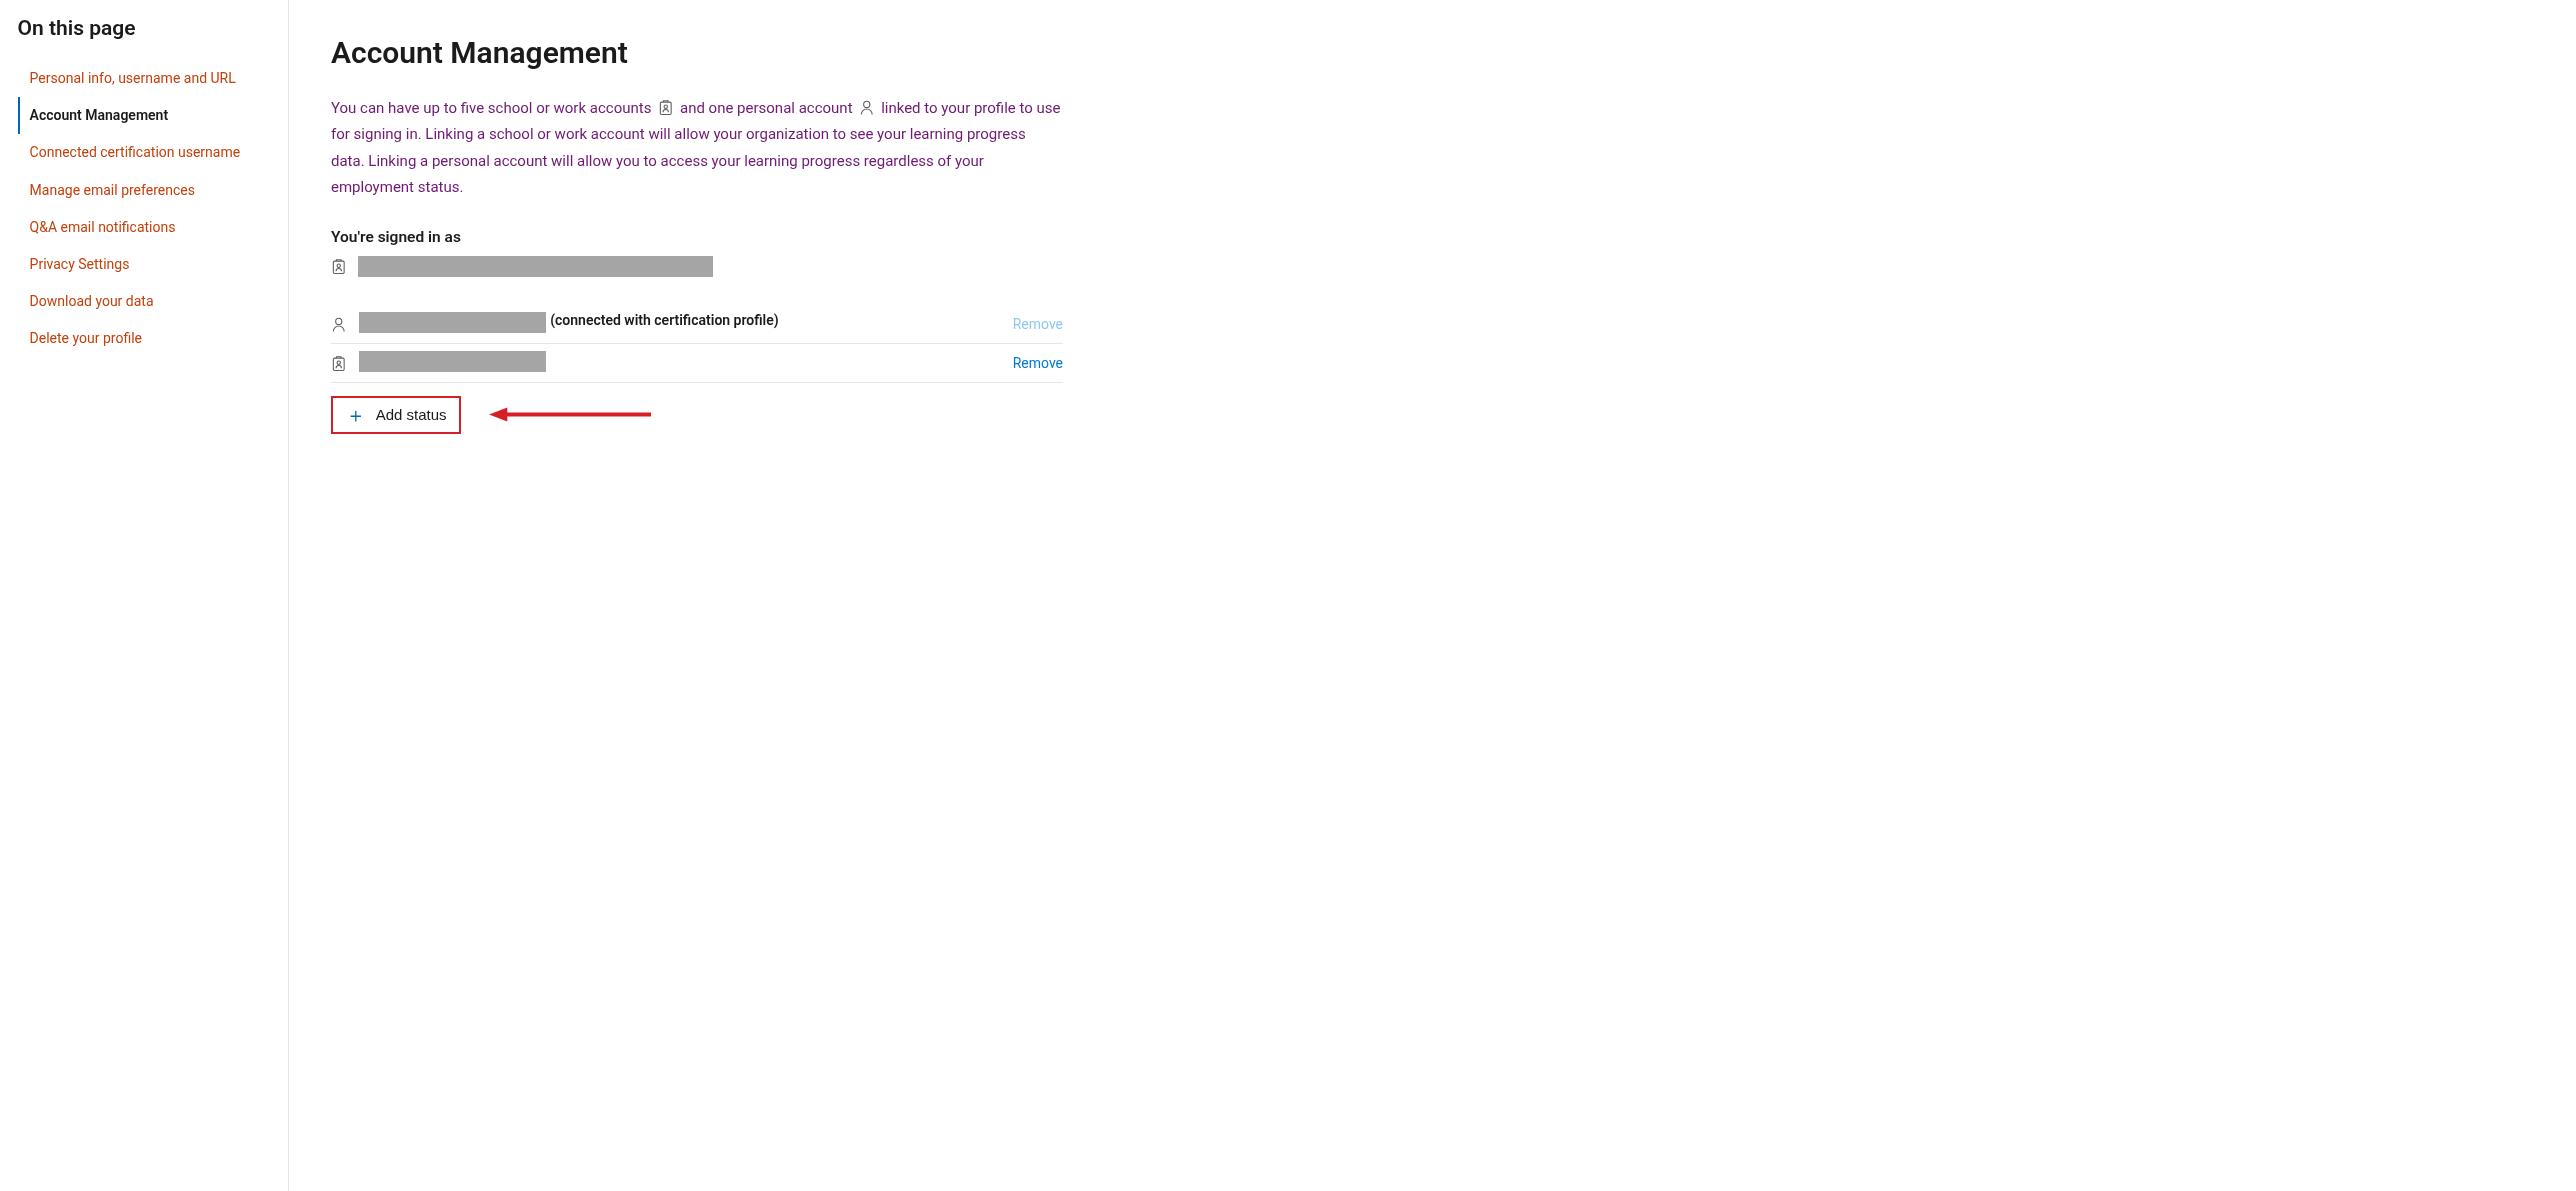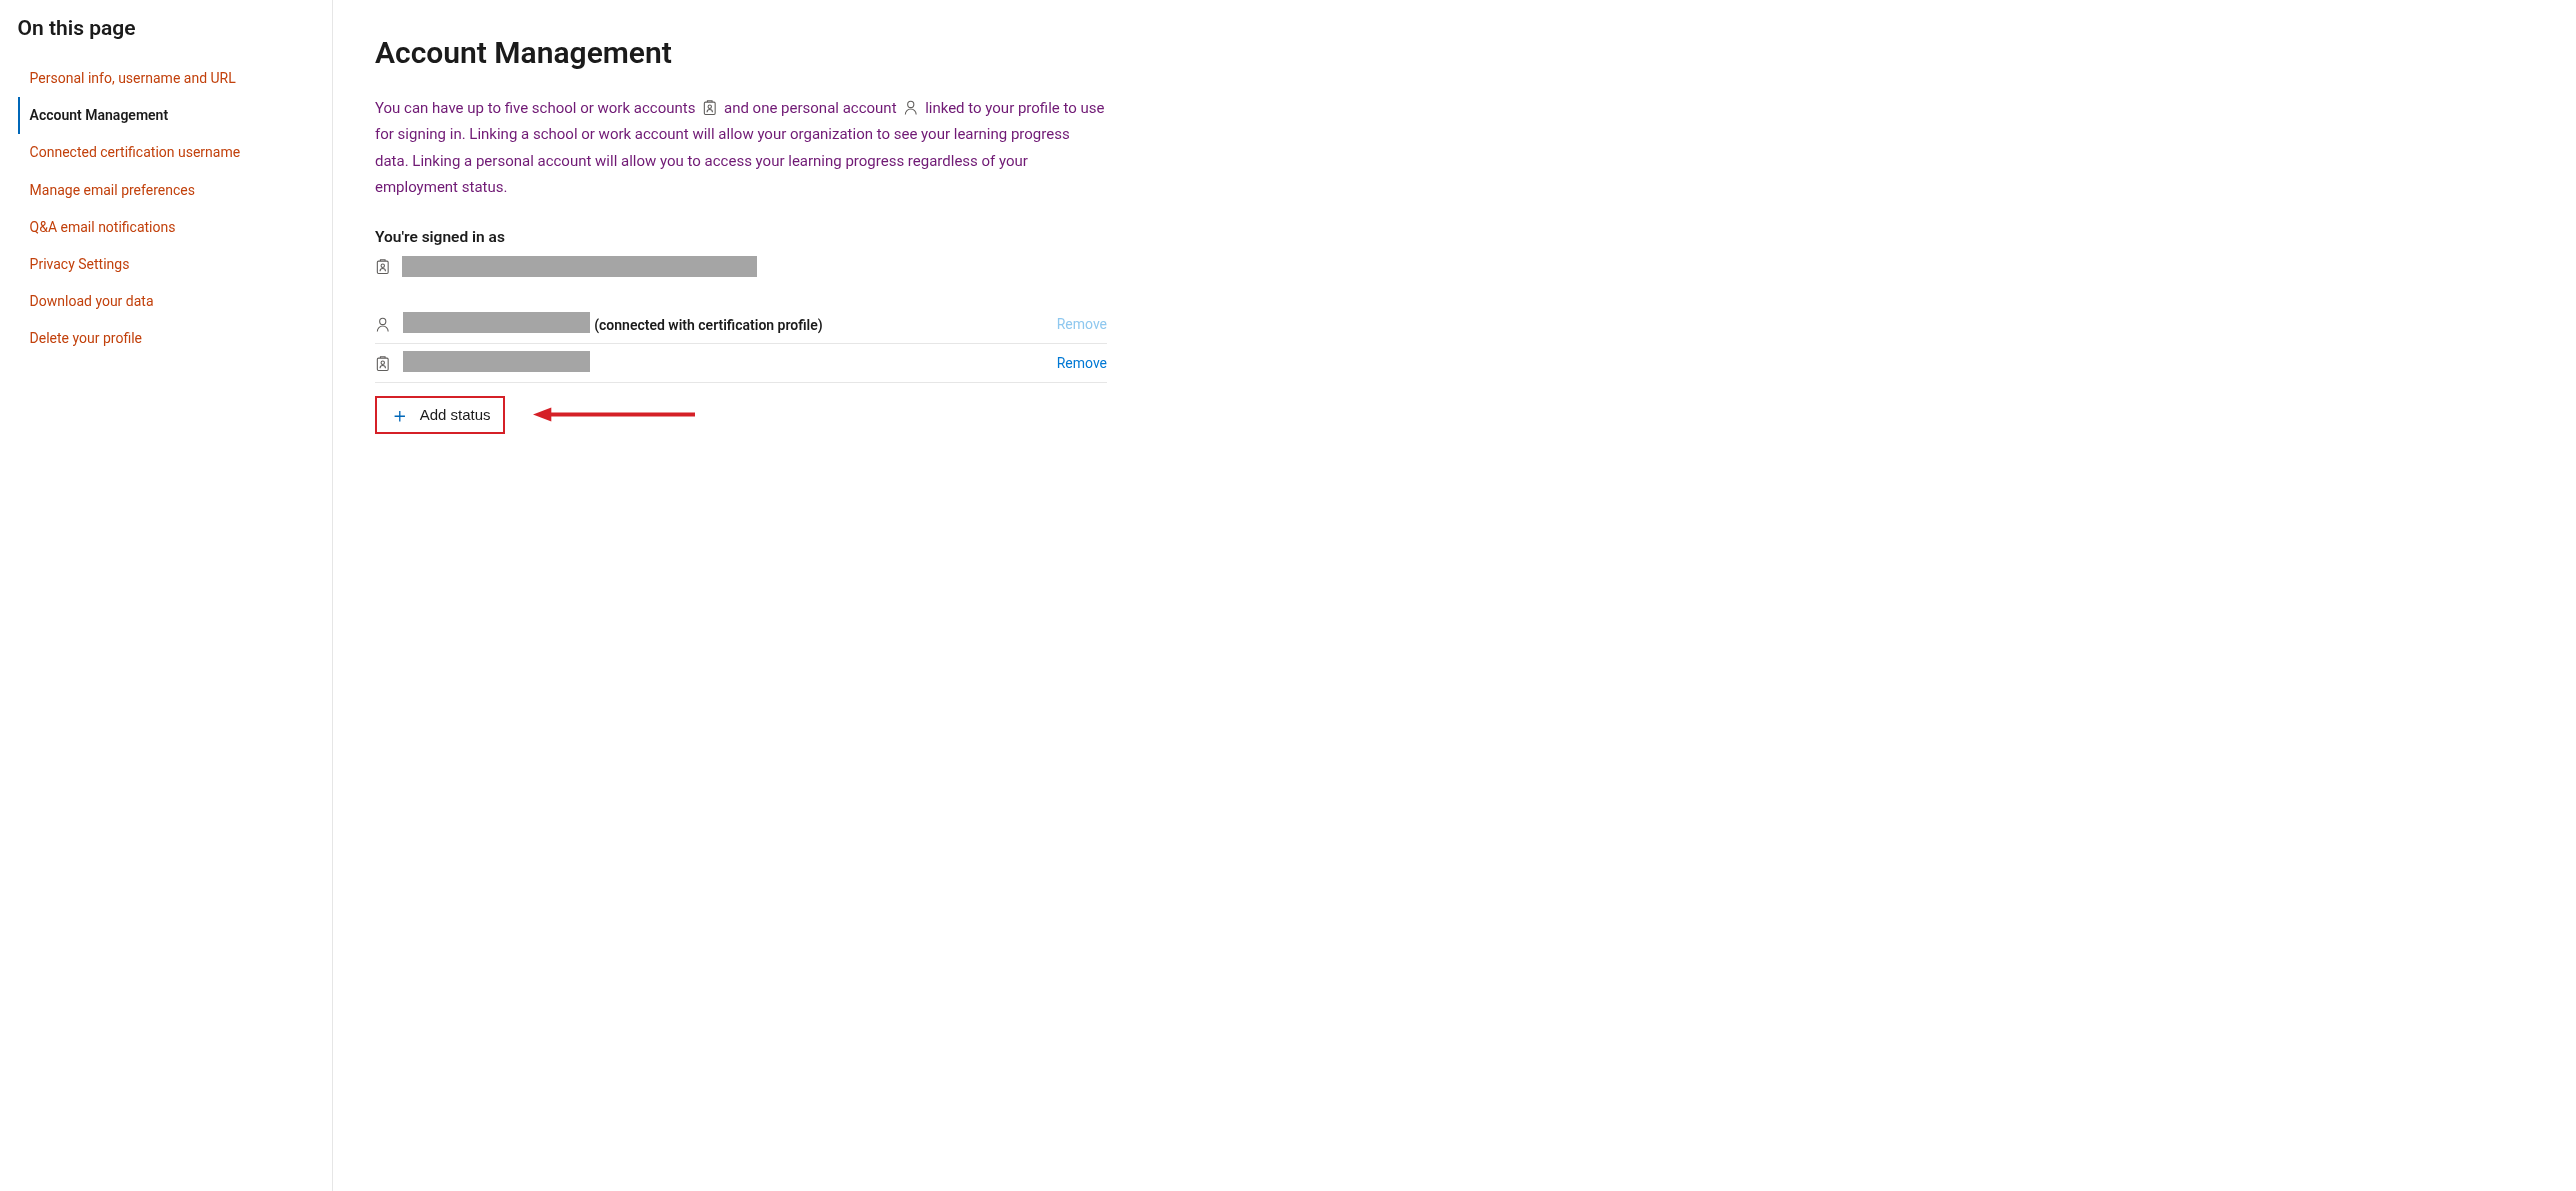--- a/index.html
+++ b/index.html
@@ -11,21 +11,21 @@
       font-family: "Segoe UI", -apple-system, BlinkMacSystemFont, Roboto, sans-serif;
       background: #ffffff;
       color: #1b1b1b;
       font-size: 14px;
     }
     .page {
       display: flex;
       min-height: 100vh;
     }
     .sidebar {
-      width: 333px;
+      width: 289px;
       padding: 15.5px 17.6px;
       border-right: 0.7px solid #e6e6e6;
       flex-shrink: 0;
     }
     .sidebar-title {
       font-size: 21px;
       font-weight: 600;
       margin-bottom: 20px;
     }
     .nav-list {
@@ -88,21 +88,21 @@
     }
     .linked-row td {
       padding: 7px 0;
       border-bottom: 0.7px solid #e6e6e6;
       vertical-align: middle;
     }
     .linked-row td.icon-cell { width: 28px; }
     .linked-row td.action-cell { text-align: right; width: 84px; }
     .account-label {
       display: inline-flex;
-      align-items: flex-end;
+      align-items: flex-start;
       gap: 4.2px;
     }
     .note {
       font-size: 14px;
       font-weight: 600;
       color: #1b1b1b;
     }
     .remove-link {
       color: #0078d4;
       cursor: pointer;

